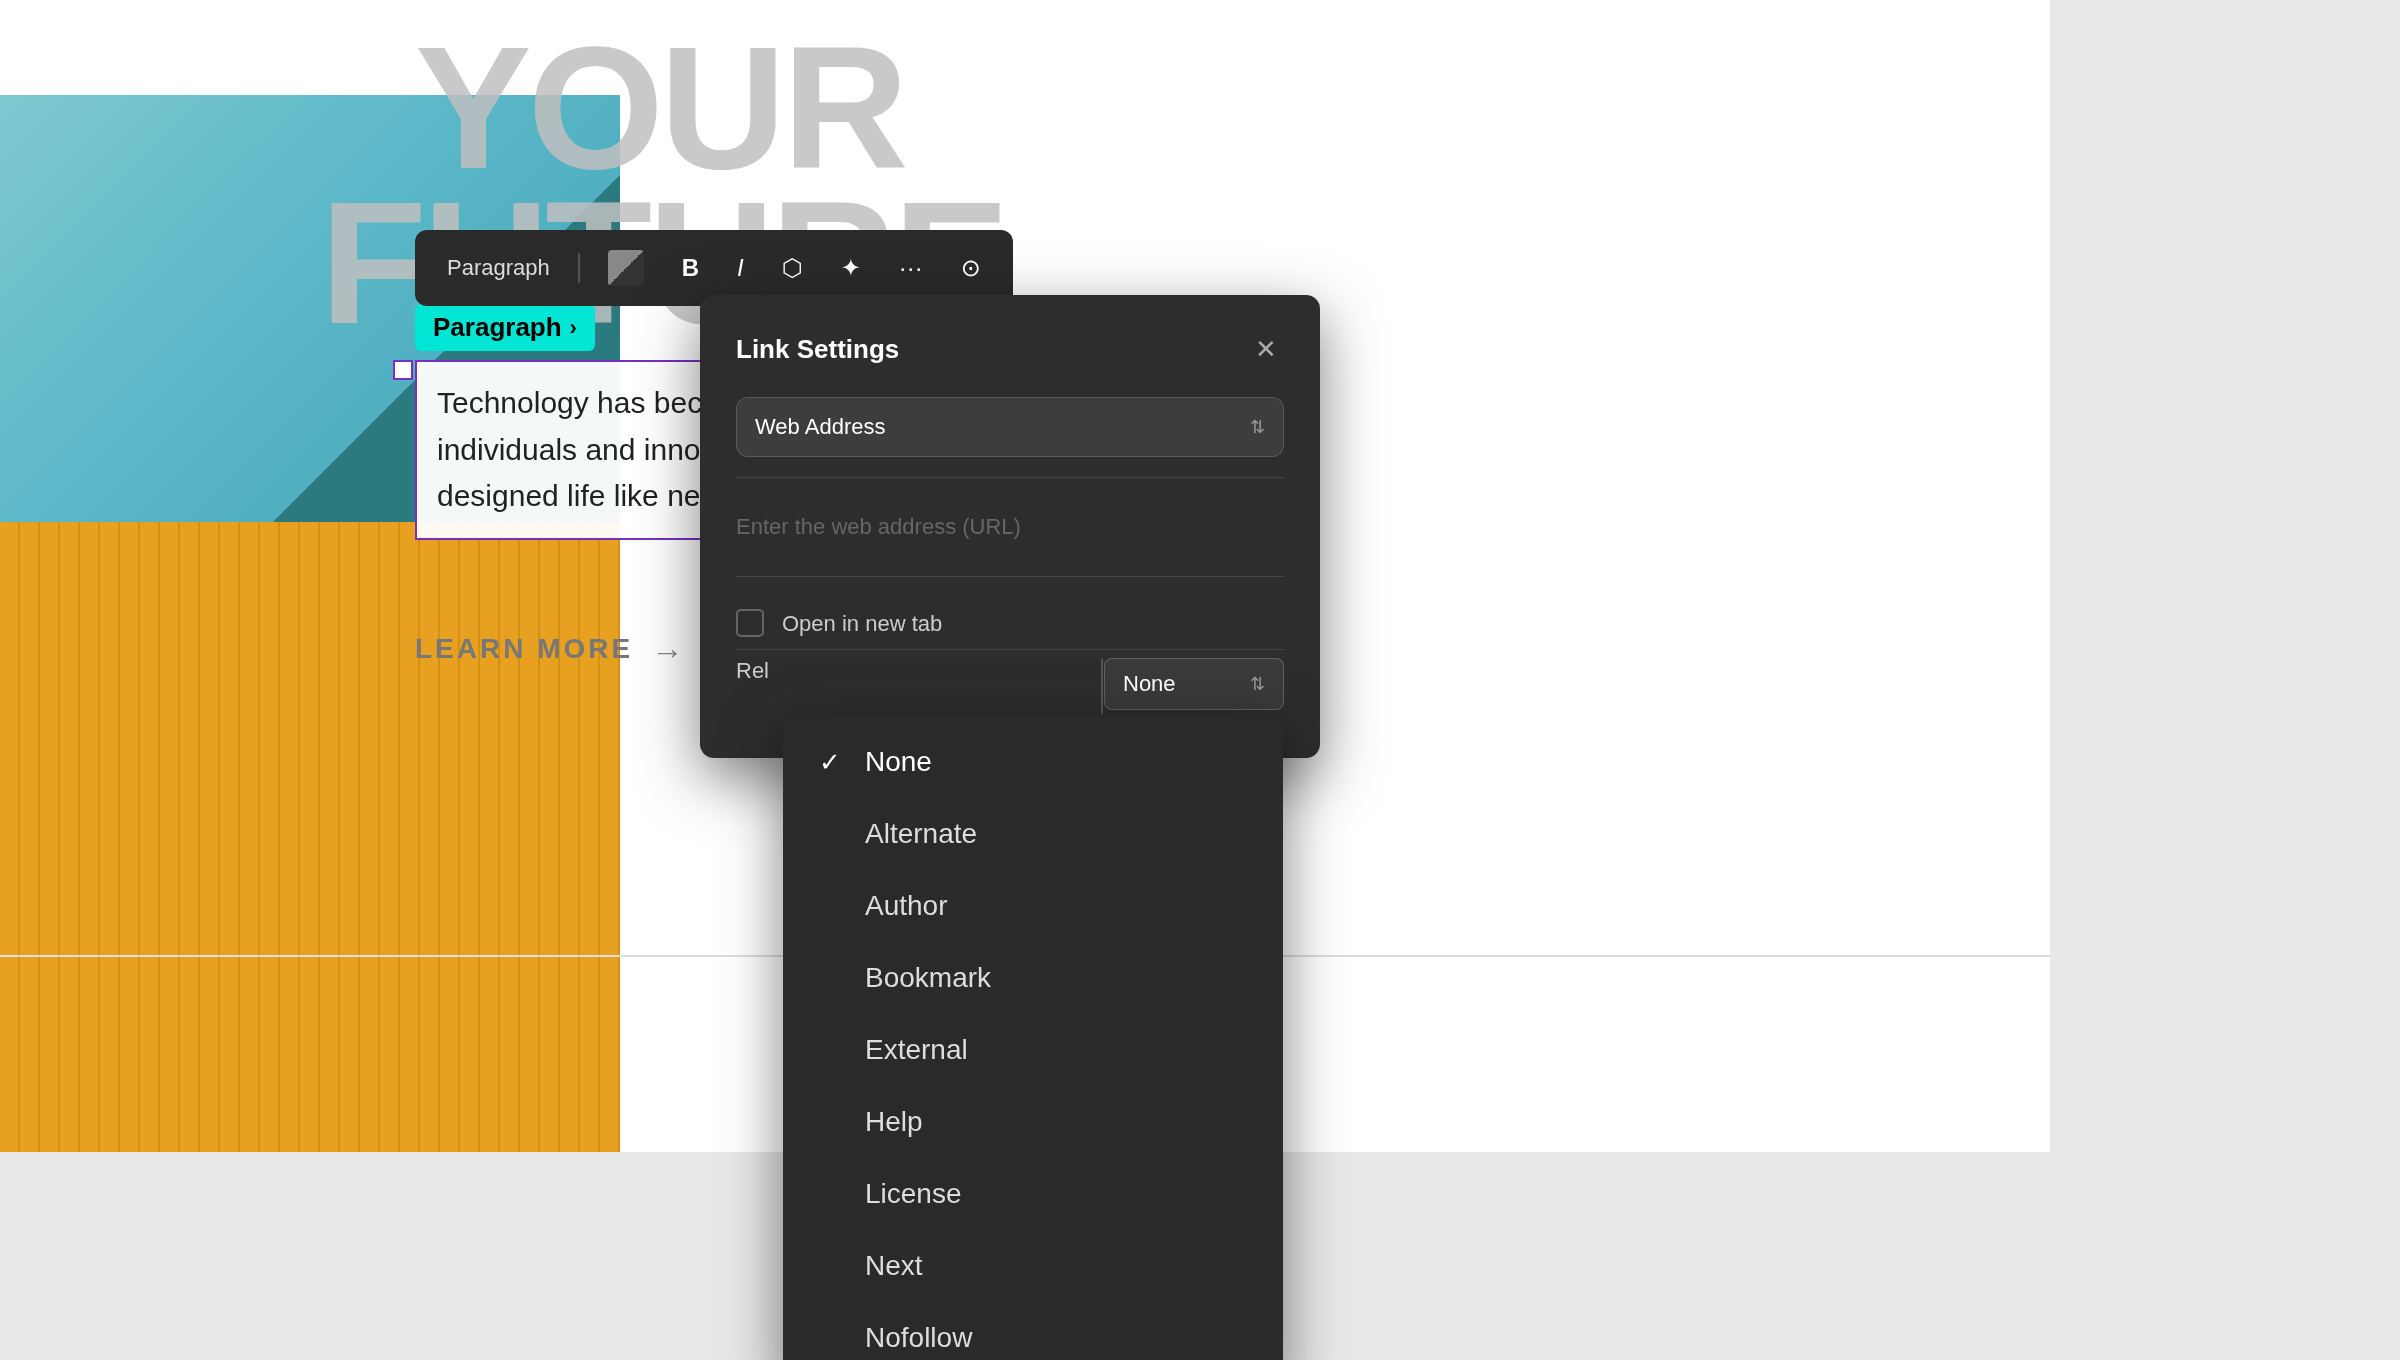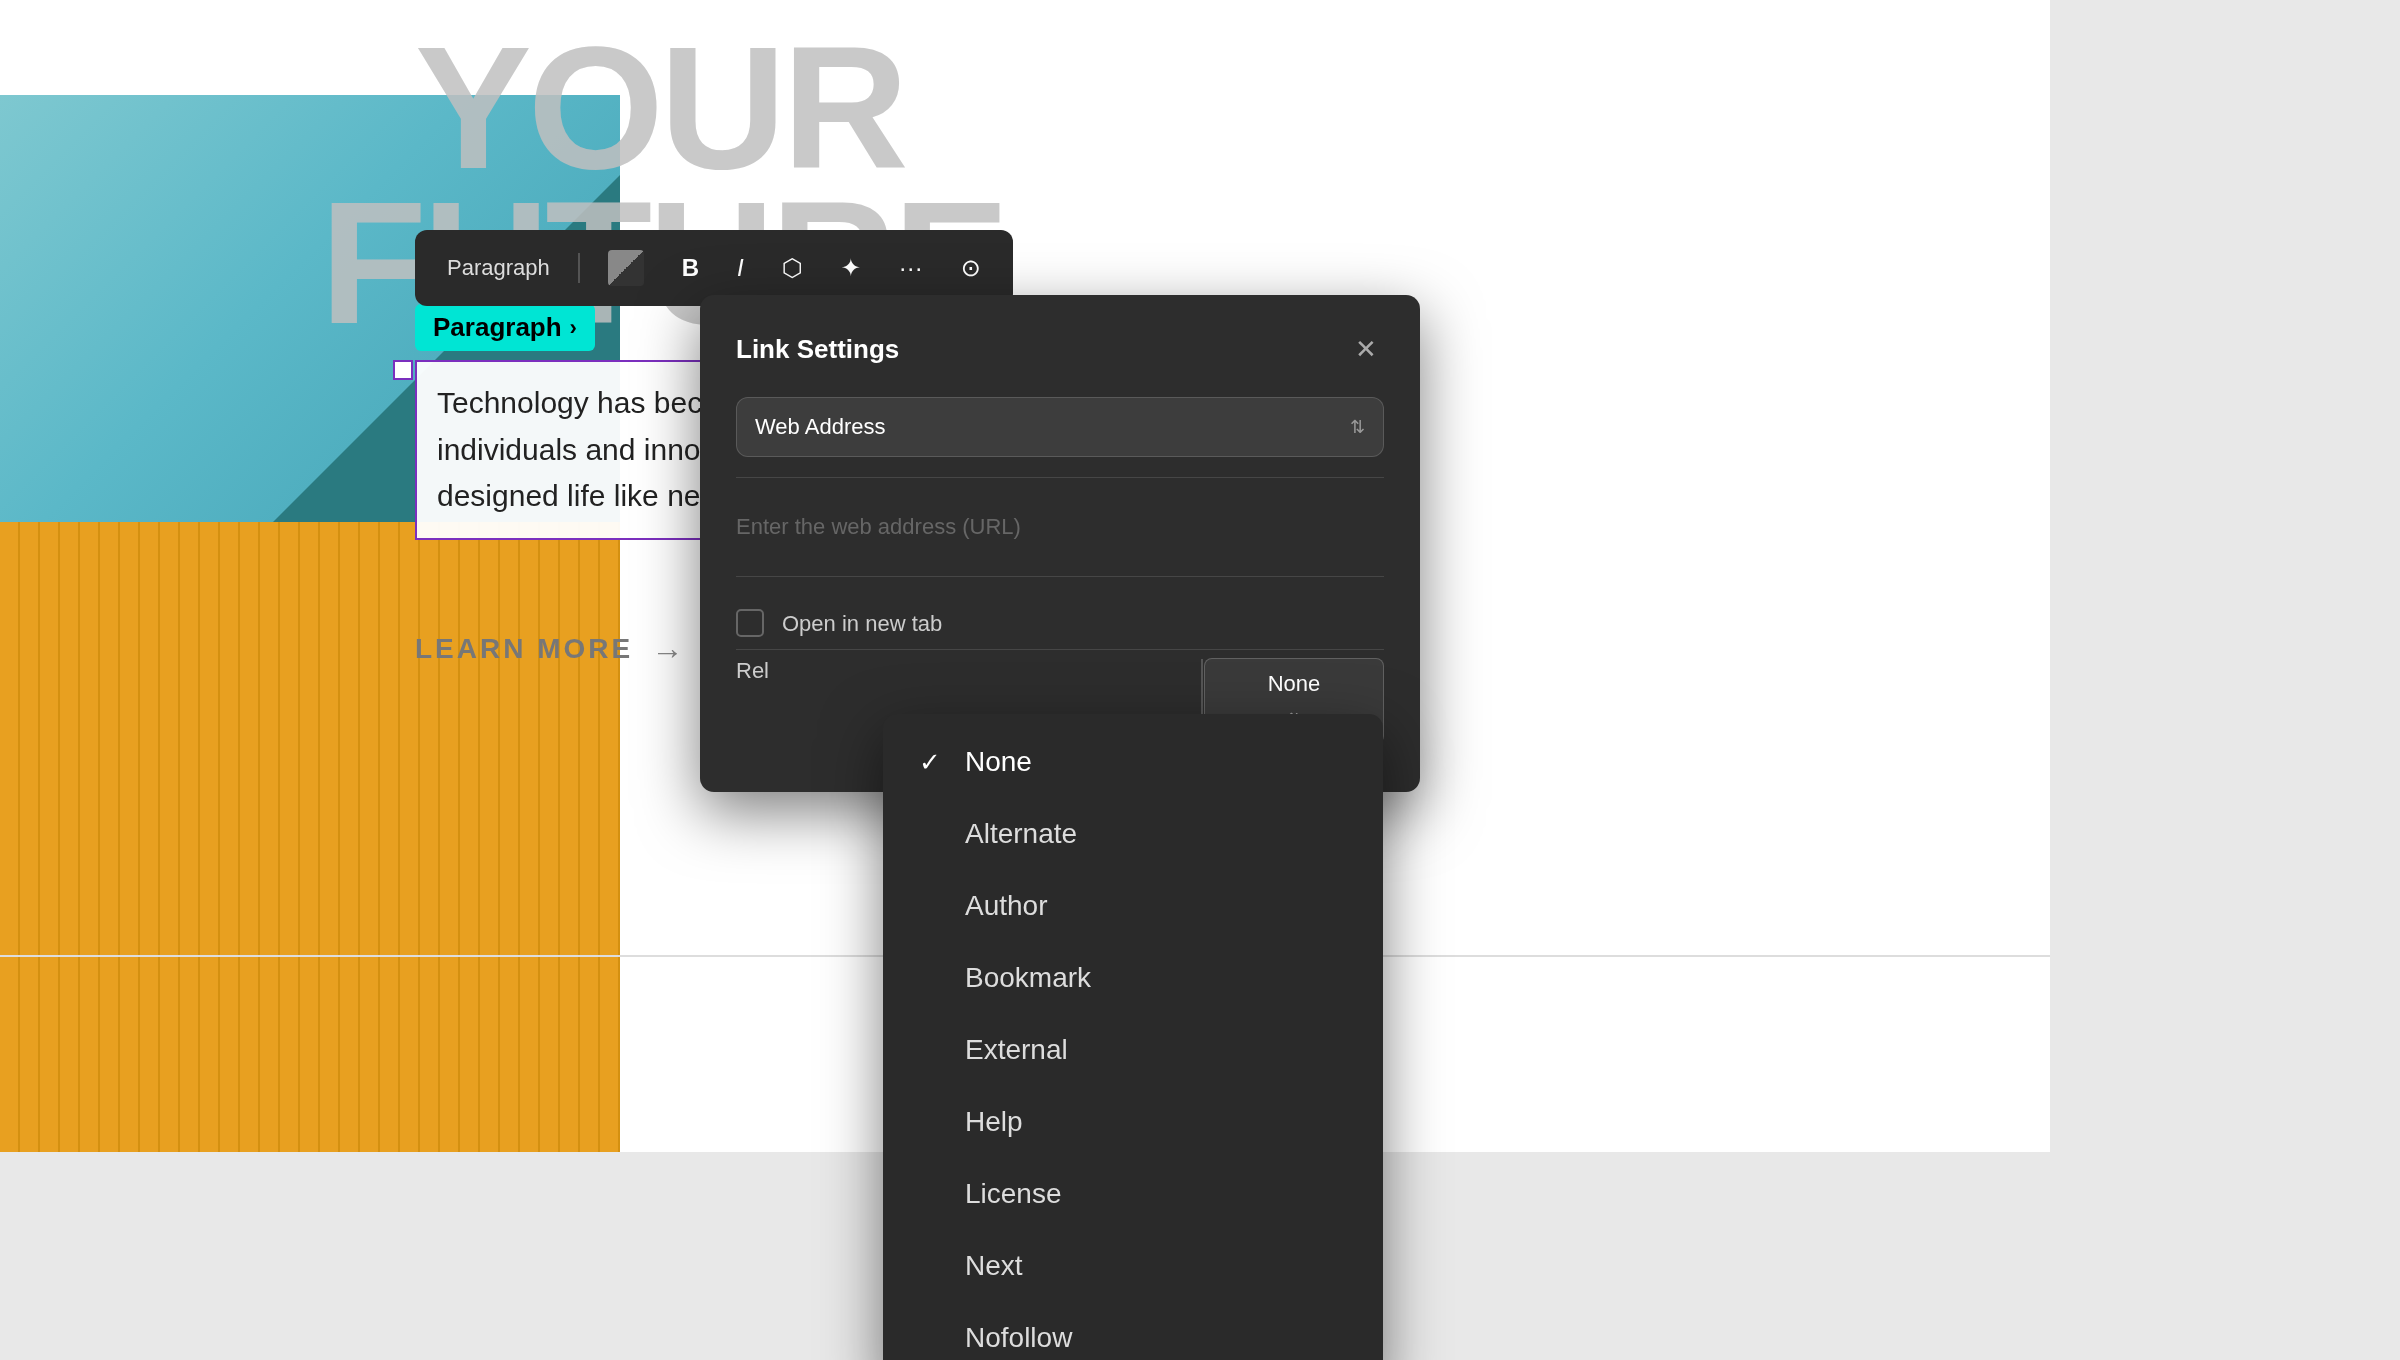--- a/index.html
+++ b/index.html
@@ -213,21 +213,21 @@
       height: 36px;
       background: linear-gradient(135deg, #888 50%, #333 50%);
       border-radius: 4px;
     }
 
     
     .link-settings-modal {
       position: absolute;
       top: 295px;
       left: 700px;
-      width: 720px;
+      width: 620px;
       background: #2d2d2d;
       border-radius: 14px;
       padding: 36px 36px 40px;
       z-index: 20;
       box-shadow: 0 20px 60px rgba(0,0,0,0.5);
     }
 
     .modal-header {
       display: flex;
       justify-content: space-between;
@@ -331,21 +331,20 @@
       border-radius: 8px;
       padding: 12px 18px;
       color: #fff;
       font-size: 22px;
       display: flex;
       align-items: center;
       gap: 12px;
       cursor: pointer;
       min-width: 180px;
       justify-content: space-between;
-      flex-direction: column;
     }
 
     
     .dropdown-menu {
       position: absolute;
       top: 55px;
       right: 0px;
       width: 500px;
       background: #2a2a2a;
       border-radius: 14px;

